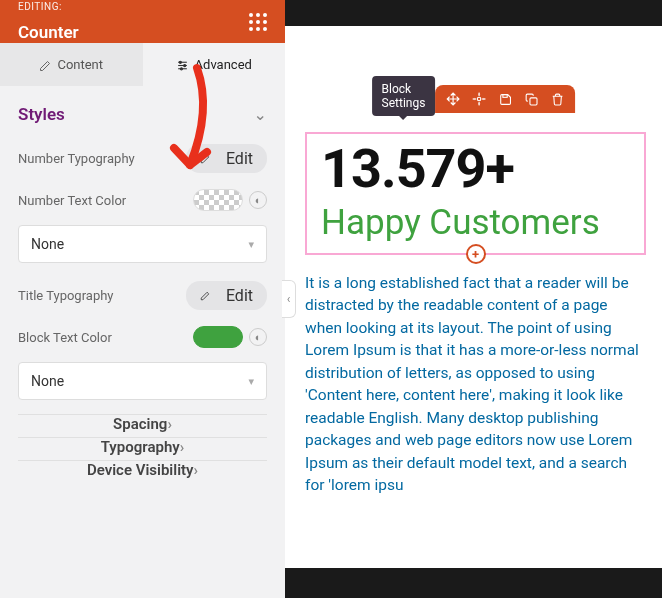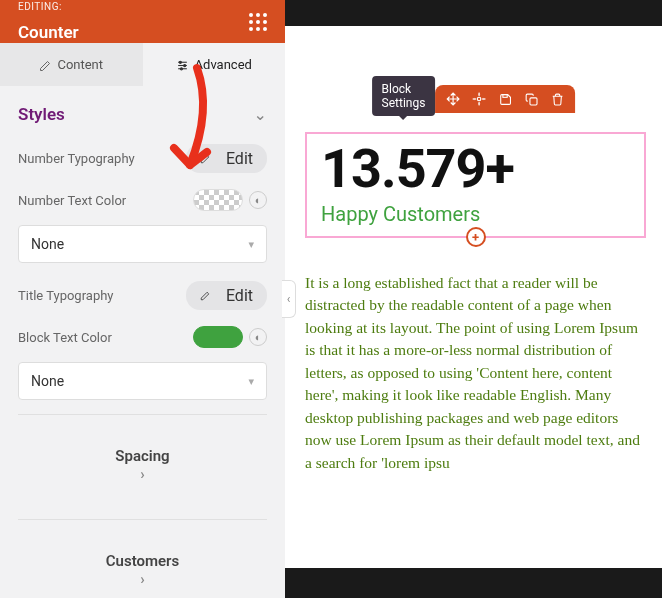--- a/index.html
+++ b/index.html
@@ -28,38 +28,38 @@
 .swatch { width: 50px; height: 22px; border-radius: 12px; border: 1px solid #ddd; }
 .swatch.transparent { background: repeating-conic-gradient(#ccc 0% 25%, #fff 0% 50%) 0/10px 10px; }
 .swatch.green { background: #3fa23f; border-color: #3fa23f; }
 .palette-icon { width: 18px; height: 18px; border: 1px solid #ccc; border-radius: 50%; display: flex; align-items: center; justify-content: center; color: #888; font-size: 11px; }
 
 .field-col { padding: 6px 0 10px 0; }
 .field-col .field-label { font-size: 13px; color: #666; margin-bottom: 6px; display: block; }
 .select-box { width: 100%; background: #fff; border: 1px solid #ddd; border-radius: 4px; padding: 10px 12px; font-size: 14px; color: #333; display: flex; justify-content: space-between; align-items: center; cursor: pointer; gap: 40px; }
 .caret { color: #aaa; font-size: 11px; }
 
-.collapse-row { display: flex; justify-content: center; align-items: center; padding: 32px 0; border-top: 1px solid #e0e0e0; font-size: 15px; font-weight: 600; color: #444; cursor: pointer; margin-top: 4px; flex-direction: column; }
+.collapse-row { display: flex; justify-content: center; align-items: center; padding: 0 0; border-top: 1px solid #e0e0e0; font-size: 15px; font-weight: 600; color: #444; cursor: pointer; margin-top: 4px; }
 
 .preview { flex: 1; position: relative; background: #fff; }
 .preview-top { height: 26px; background: #1a1a1a; }
 .preview-bottom { position: absolute; bottom: 0; left: 0; right: 0; height: 30px; background: #1a1a1a; }
 
 .block-toolbar-wrap { position: absolute; top: 76px; left: 50%; transform: translateX(-50%); display: flex; flex-direction: row; align-items: center; z-index: 5; }
 .tooltip { background: #3b3442; color: #fff; font-size: 12px; padding: 6px 10px; border-radius: 4px; position: relative; margin-bottom: 6px; }
 .tooltip::after { content: ""; position: absolute; bottom: -4px; left: 50%; transform: translateX(-50%); border: 5px solid transparent; border-top-color: #3b3442; border-bottom: none; }
 .block-toolbar { background: #d54e21; padding: 6px 10px; border-radius: 8px 8px 0 0; display: flex; gap: 10px; }
 .tb-icon { color: #fff; width: 16px; height: 16px; display: flex; align-items: center; justify-content: center; font-size: 12px; cursor: pointer; }
 
 .counter-block { position: absolute; top: 132px; left: 20px; right: 16px; border: 2px solid #f9a8d4; padding: 8px 14px 10px 14px; background: #fff; }
 .counter-number { font-size: 54px; font-weight: 700; color: #111; letter-spacing: -1px; line-height: 1; }
-.counter-title { font-size: 20px; color: #3fa23f; font-weight: 400; margin-top: 6px; }
+.counter-title { font-size: 35px; color: #3fa23f; font-weight: 400; margin-top: 6px; }
 .plus-badge { position: absolute; bottom: -11px; left: 50%; transform: translateX(-50%); width: 20px; height: 20px; border-radius: 50%; border: 2px solid #d54e21; background: #fff; display: flex; align-items: center; justify-content: center; color: #d54e21; font-size: 13px; font-weight: 700; cursor: pointer; }
 
-.body-text { position: absolute; top: 272px; left: 20px; right: 16px; font-size: 15.5px; line-height: 1.45; color: #4d7c0f; font-family: Liberation Serif, serif; }
+.body-text { position: absolute; top: 272px; left: 20px; right: 16px; font-size: 15.5px; line-height: 1.45; color: #0369a1; }
 
 .collapse-toggle { position: absolute; left: 282px; top: 50%; transform: translateY(-50%); width: 14px; height: 38px; background: #fff; border: 1px solid #ddd; border-left: none; border-radius: 0 6px 6px 0; display: flex; align-items: center; justify-content: center; color: #888; font-size: 12px; cursor: pointer; z-index: 10; }
 
 .arrow-annotation { position: absolute; top: 60px; left: 152px; width: 80px; height: 130px; z-index: 20; pointer-events: none; }
 </style>
 </head>
 <body>
 
 <div class="sidebar">
   <div class="sidebar-header">
@@ -154,21 +154,21 @@
         <span>None</span>
         <span class="caret">▾</span>
       </div>
     </div>
 
     <div class="collapse-row">
       <span>Spacing</span>
       <span class="chevron">›</span>
     </div>
     <div class="collapse-row">
-      <span>Customers</span>
+      <span>Typography</span>
       <span class="chevron">›</span>
     </div>
     <div class="collapse-row">
       <span>Device Visibility</span>
       <span class="chevron">›</span>
     </div>
   </div>
 </div>
 
 <div class="collapse-toggle">‹</div>

